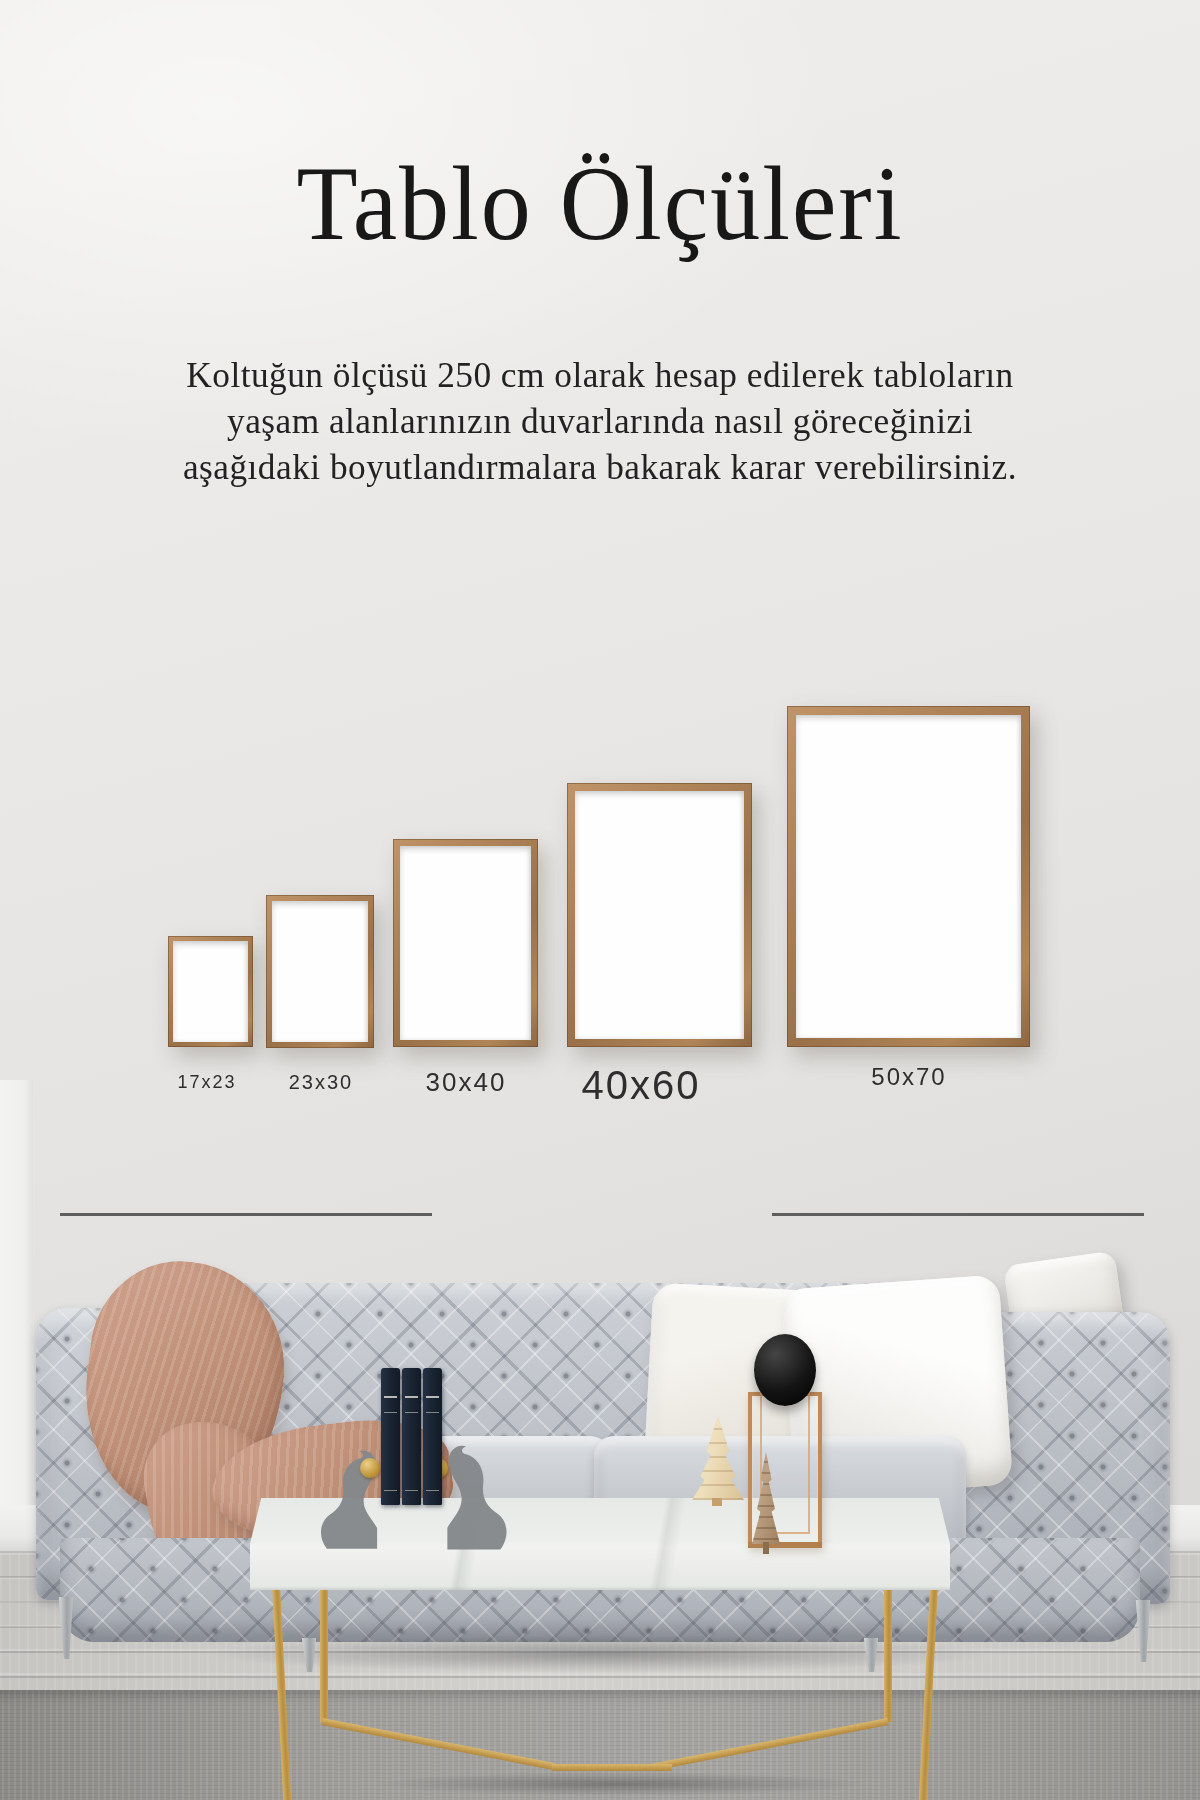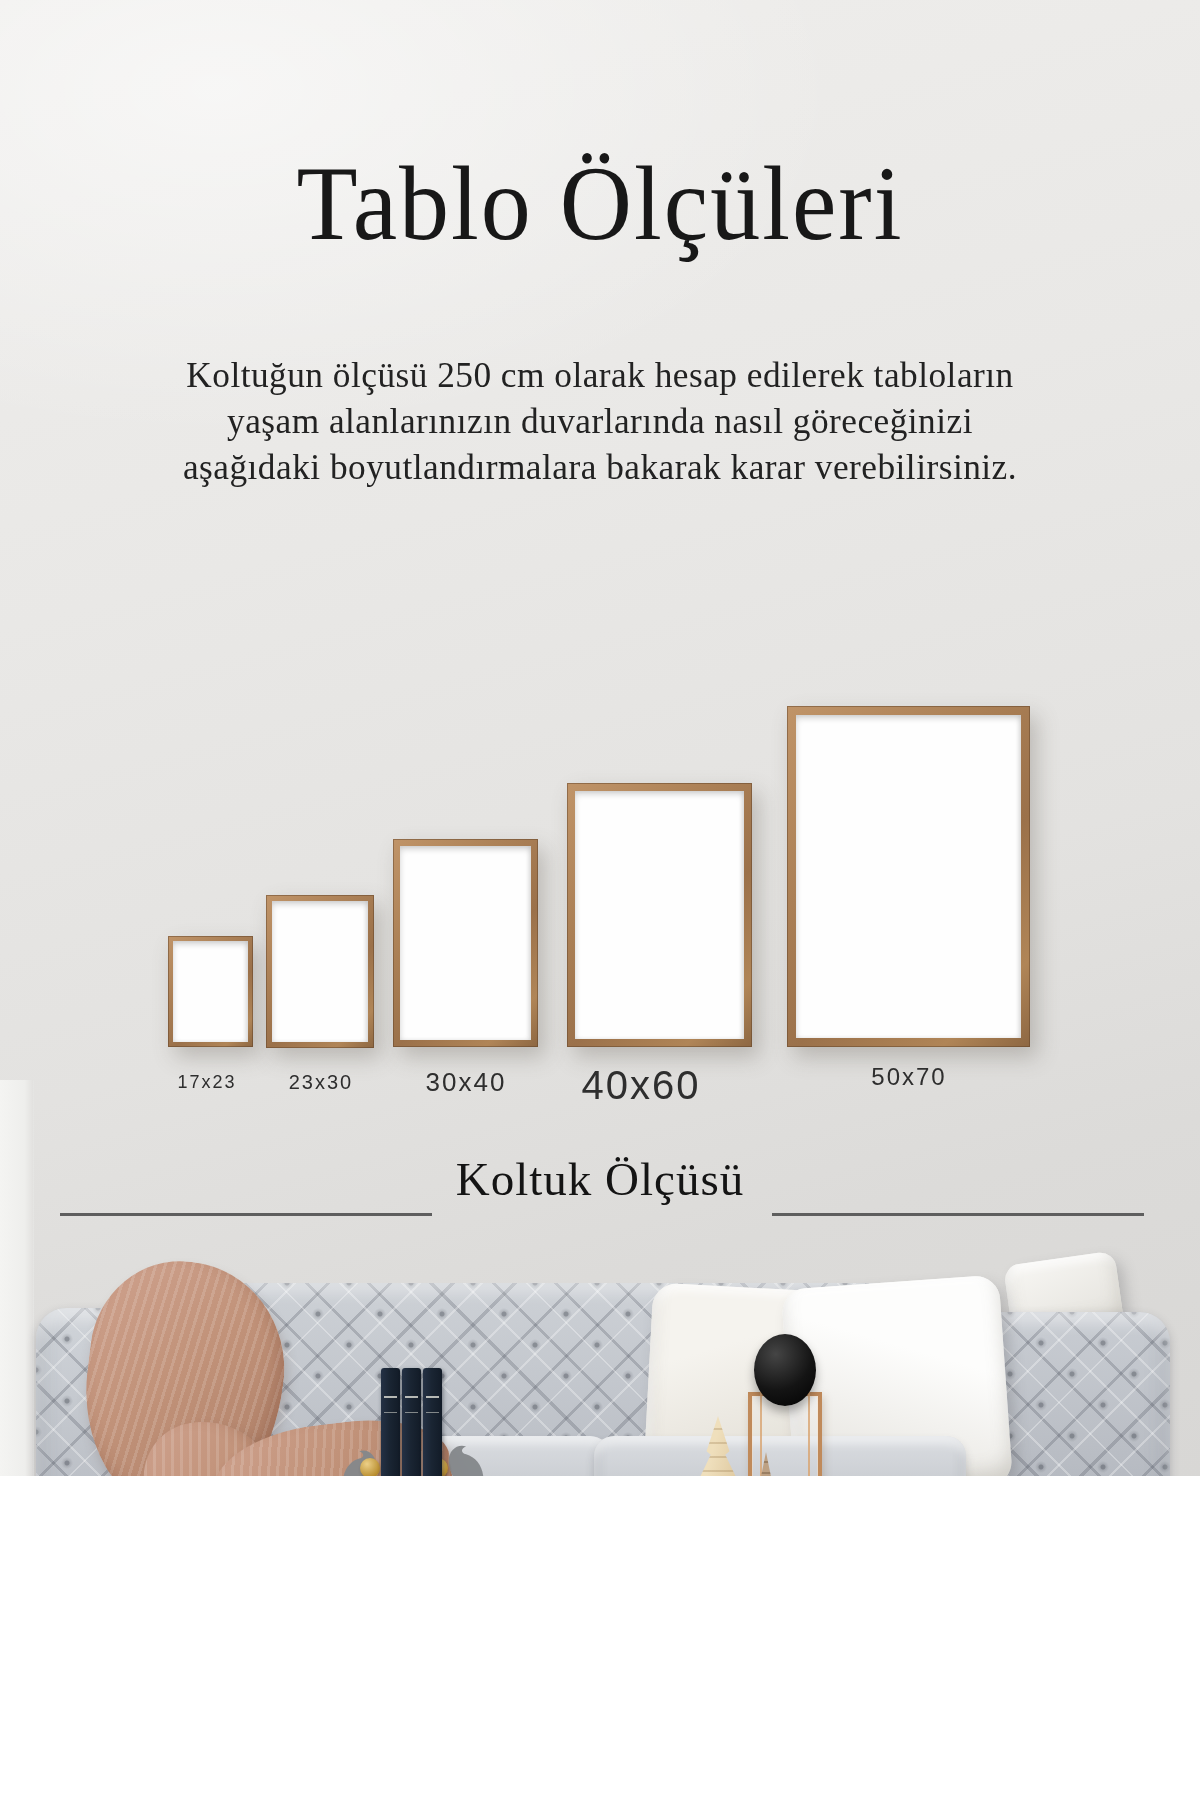--- a/index.html
+++ b/index.html
@@ -1,18 +1,18 @@
 <!DOCTYPE html>
 <html><head>
 <meta charset="utf-8">
 <style>
   * { margin:0; padding:0; box-sizing:border-box; }
   html,body { background:#ffffff; }
   #canvas {
-    position:relative; width:1200px; height:1476px; margin:0 auto; overflow:hidden;
+    position:relative; width:1200px; height:1800px; margin:0 auto; overflow:hidden;
     background:
       radial-gradient(ellipse 900px 500px at 18% 6%, rgba(255,255,255,.55), transparent 70%),
       linear-gradient(165deg, #efeeec 0%, #e9e8e6 35%, #e3e2e0 62%, #dcdbd9 80%, #d8d7d5 100%);
     font-family:"Liberation Serif", serif; color:#1c1c1c;
   }
 
   
   .page-title {
     position:absolute; left:0; top:146px; width:100%; text-align:center;
     font-size:100px; font-weight:400; letter-spacing:2px; color:#181818;
@@ -270,21 +270,20 @@
     </div>
 
   <div class="flabel l1">17x23</div>
   <div class="flabel l2">23x30</div>
   <div class="flabel l3">30x40</div>
   <div class="flabel l4">40x60</div>
   <div class="flabel l5">50x70</div>
 
   <div class="rule left"></div>
   <div class="rule right"></div>
-  <div class="measure-title">Koltuk Ölçüsü</div>
 
   <div class="wall-left-panel"></div>
   <div class="baseboard"></div>
   <div class="floor"></div>
   <div class="rug"></div>
 
   <div class="sofa-back tufted"></div>
   <div class="pillow back-right"></div>
   <div class="armrest left tufted"></div>
   <div class="armrest right tufted"></div>

